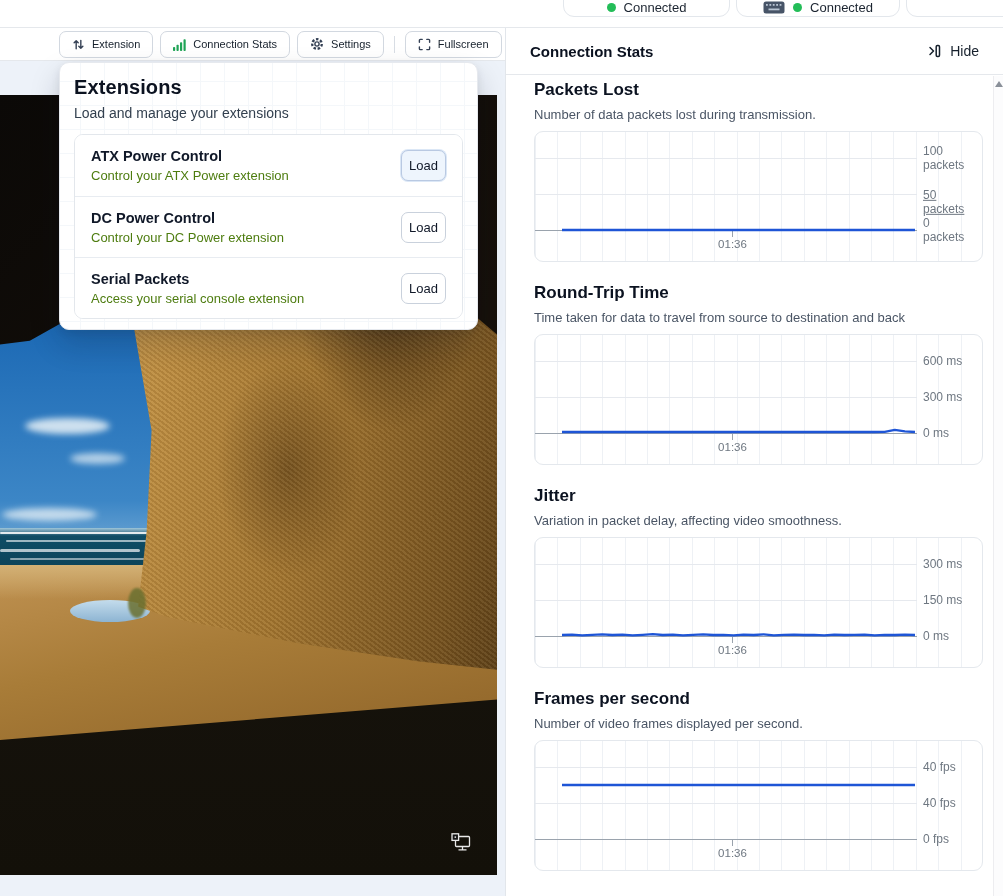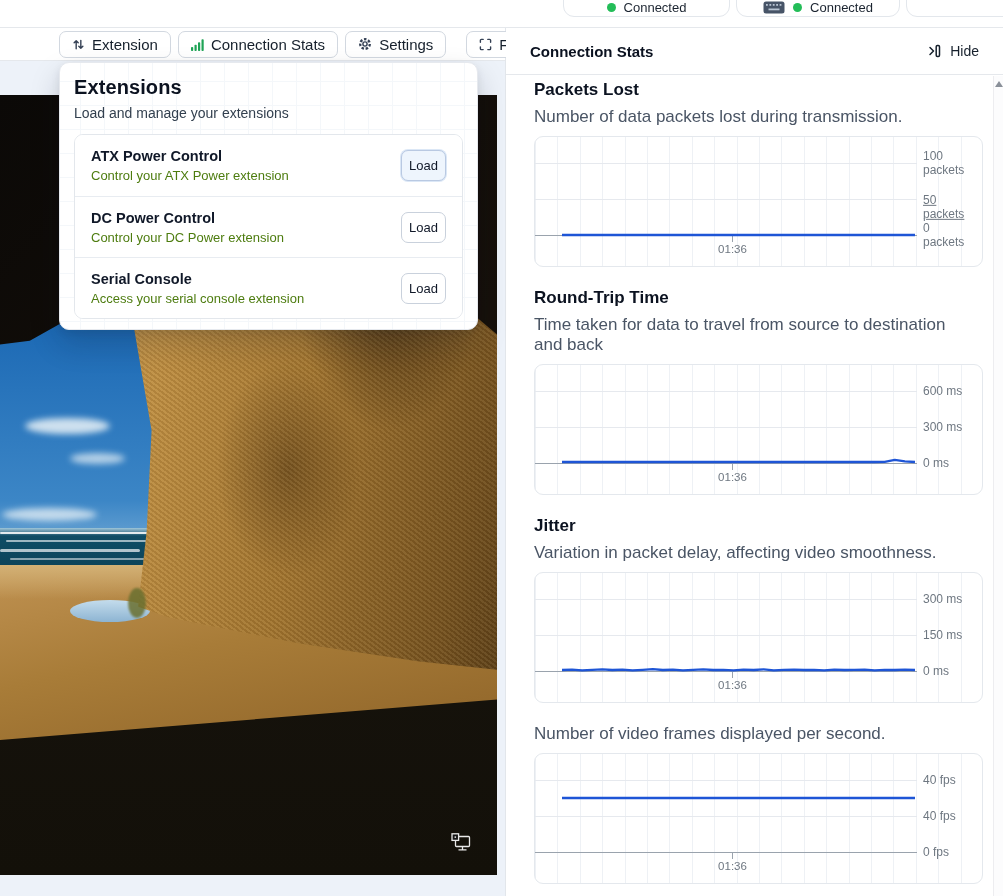--- a/index.html
+++ b/index.html
@@ -12,21 +12,21 @@
   .badge { position:absolute; top:-14px; height:31px; background:#fff; border:1px solid #e3e7ec; border-radius:11px;
            display:flex; align-items:center; justify-content:center; gap:8px; padding-top:12px; font-size:13px; color:#1b2430; }
   .dot { width:9px; height:9px; border-radius:50%; }
   #badge-cut { position:absolute; left:906px; top:-14px; width:120px; height:31px; background:#fff; border:1px solid #e3e7ec; border-radius:11px; }
 
   
   #left-pane { position:absolute; left:0; top:28px; width:506px; height:868px; background:#edf2f9; border-right:1px solid #e2e6eb; }
   #toolbar { position:absolute; left:0; top:0; width:100%; height:33px; background:#fff; border-bottom:1px solid #e5e8ec;
              display:flex; align-items:center; padding-left:59px; gap:7px; }
   .tbtn { height:27px; display:flex; align-items:center; gap:7px; padding:0 12px; background:#fff; border:1px solid #d2d8e0;
-          border-radius:7px; font-size:15px; color:#16202c; cursor:pointer; white-space:nowrap; }
+          border-radius:7px; font-size:11px; color:#16202c; cursor:pointer; white-space:nowrap; }
   .tb-divider { width:1px; height:17px; background:#d8dde4; margin:0 3px; }
 
   
   #video { position:absolute; left:0; top:67px; width:497px; height:780px; overflow:hidden;
            background:linear-gradient(180deg,#10529c 0%,#1d6ab5 30%,#3c86c6 52%,#7fb2d9 60%,#9cc4e0 62%); }
   .cloud { position:absolute; background:#e9f2f7; border-radius:50%; filter:blur(3px); opacity:.85; }
   #ocean { position:absolute; left:0; top:433px; width:160px; height:44px; background:linear-gradient(180deg,#9fc6da 0%,#0f4d66 18%,#0c4257 100%); }
   .foam { position:absolute; background:rgba(255,255,255,.85); border-radius:2px; filter:blur(.4px); }
   #sand { position:absolute; left:0; top:470px; width:497px; height:310px;
           background:linear-gradient(168deg,#c09252 0%,#a87c38 30%,#94692c 60%,#7c5824 100%); }
@@ -66,21 +66,21 @@
   .load-btn.focused { background:#eef5fd; border-color:#b9c9e2; box-shadow:0 0 0 1px #dbe7f6; }
 
   
   #sidebar { position:absolute; left:506px; top:28px; width:497px; height:868px; background:#fff; }
   #sidebar-header { height:47px; display:flex; align-items:center; justify-content:space-between; padding:0 24px; border-bottom:1px solid #e5e8ec; }
   #sidebar-title { font-size:15px; font-weight:700; color:#0b1220; }
   #hide-btn { display:flex; align-items:center; gap:8px; font-size:14px; color:#16202c; background:none; border:none; cursor:pointer;
               font-family:"Liberation Sans",sans-serif; }
   #charts { padding:0 28px; }
   .chart-section h3 { font-size:17px; font-weight:700; color:#0b1220; }
-  .chart-section .desc { font-size:17px; color:#4a5565; margin-top:7px; }
+  .chart-section .desc { font-size:13px; color:#4a5565; margin-top:7px; }
   .chart-section { margin-top:21px; }
   .chart-section:first-child { margin-top:5px; }
   .chart-card { position:relative; margin-top:9px; width:449px; height:131px; border:1px solid #e4e8ed; border-radius:9px; background:#fff;
                 background-image:repeating-linear-gradient(90deg,#eef1f5 0 1px, transparent 1px 22.4px); overflow:hidden; }
   .hgrid { position:absolute; left:0; width:382px; height:1px; background:#e6e9ee; }
   .hgrid.zero { background:#9aa3ad; }
   .ylabel { position:absolute; left:388px; width:50px; font-size:12px; color:#6e7781; line-height:1.18; transform:translateY(-50%); }
   .xtickmark { position:absolute; left:197px; top:98px; width:1px; height:7px; background:#9aa3ad; }
   .xticklabel { position:absolute; left:167px; top:106px; width:61px; text-align:center; font-size:11.5px; color:#6e7781; }
   .plotline { position:absolute; left:0; top:0; }
@@ -207,21 +207,21 @@
         </div>
         <div class="ext-row">
           <div>
             <div class="ext-name">DC Power Control</div>
             <div class="ext-desc">Control your DC Power extension</div>
           </div>
           <button class="load-btn">Load</button>
         </div>
         <div class="ext-row">
           <div>
-            <div class="ext-name">Serial Console</div>
+            <div class="ext-name">Serial Packets</div>
             <div class="ext-desc">Access your serial console extension</div>
           </div>
           <button class="load-btn">Load</button>
         </div>
       </div>
     </div>
   </div>
 
   <div id="sidebar">
     <div id="sidebar-header">
@@ -283,20 +283,21 @@
             <div class="hgrid zero" style="top: 98px;"></div>
             <div class="ylabel" style="top: 98px;">0 ms</div>
             <div class="xtickmark"></div>
             <div class="xticklabel">01:36</div>
             <svg width="449" height="131" class="plotline">
               <polyline points="27.0,97.0 37.1,96.6 47.2,97.3 57.3,96.8 67.3,96.3 77.4,97.0 87.5,96.6 97.6,97.3 107.7,96.8 117.8,96.1 127.9,97.0 137.9,96.6 148.0,97.3 158.1,96.8 168.2,96.3 178.3,97.0 188.4,96.8 198.5,97.3 208.5,96.6 218.6,97.0 228.7,96.3 238.8,97.3 248.9,96.8 259.0,96.6 269.1,97.0 279.1,96.8 289.2,97.3 299.3,96.6 309.4,97.0 319.5,96.8 329.6,96.6 339.7,97.3 349.7,96.8 359.8,97.0 369.9,96.6 380.0,97.0" fill="none" stroke="#1e55d6" stroke-width="2.3" stroke-linejoin="round"></polyline>
             </svg>
           </div>
       </div>
       <div class="chart-section">
+        <h3>Frames per second</h3>
         <div class="desc">Number of video frames displayed per second.</div>
         <div class="chart-card">
             <div class="hgrid" style="top: 26px;"></div>
             <div class="ylabel" style="top: 26px;">40 fps</div>
             <div class="hgrid" style="top: 62px;"></div>
             <div class="ylabel" style="top: 62px;">40 fps</div>
             <div class="hgrid zero" style="top: 98px;"></div>
             <div class="ylabel" style="top: 98px;">0 fps</div>
             <div class="xtickmark"></div>
             <div class="xticklabel">01:36</div>

